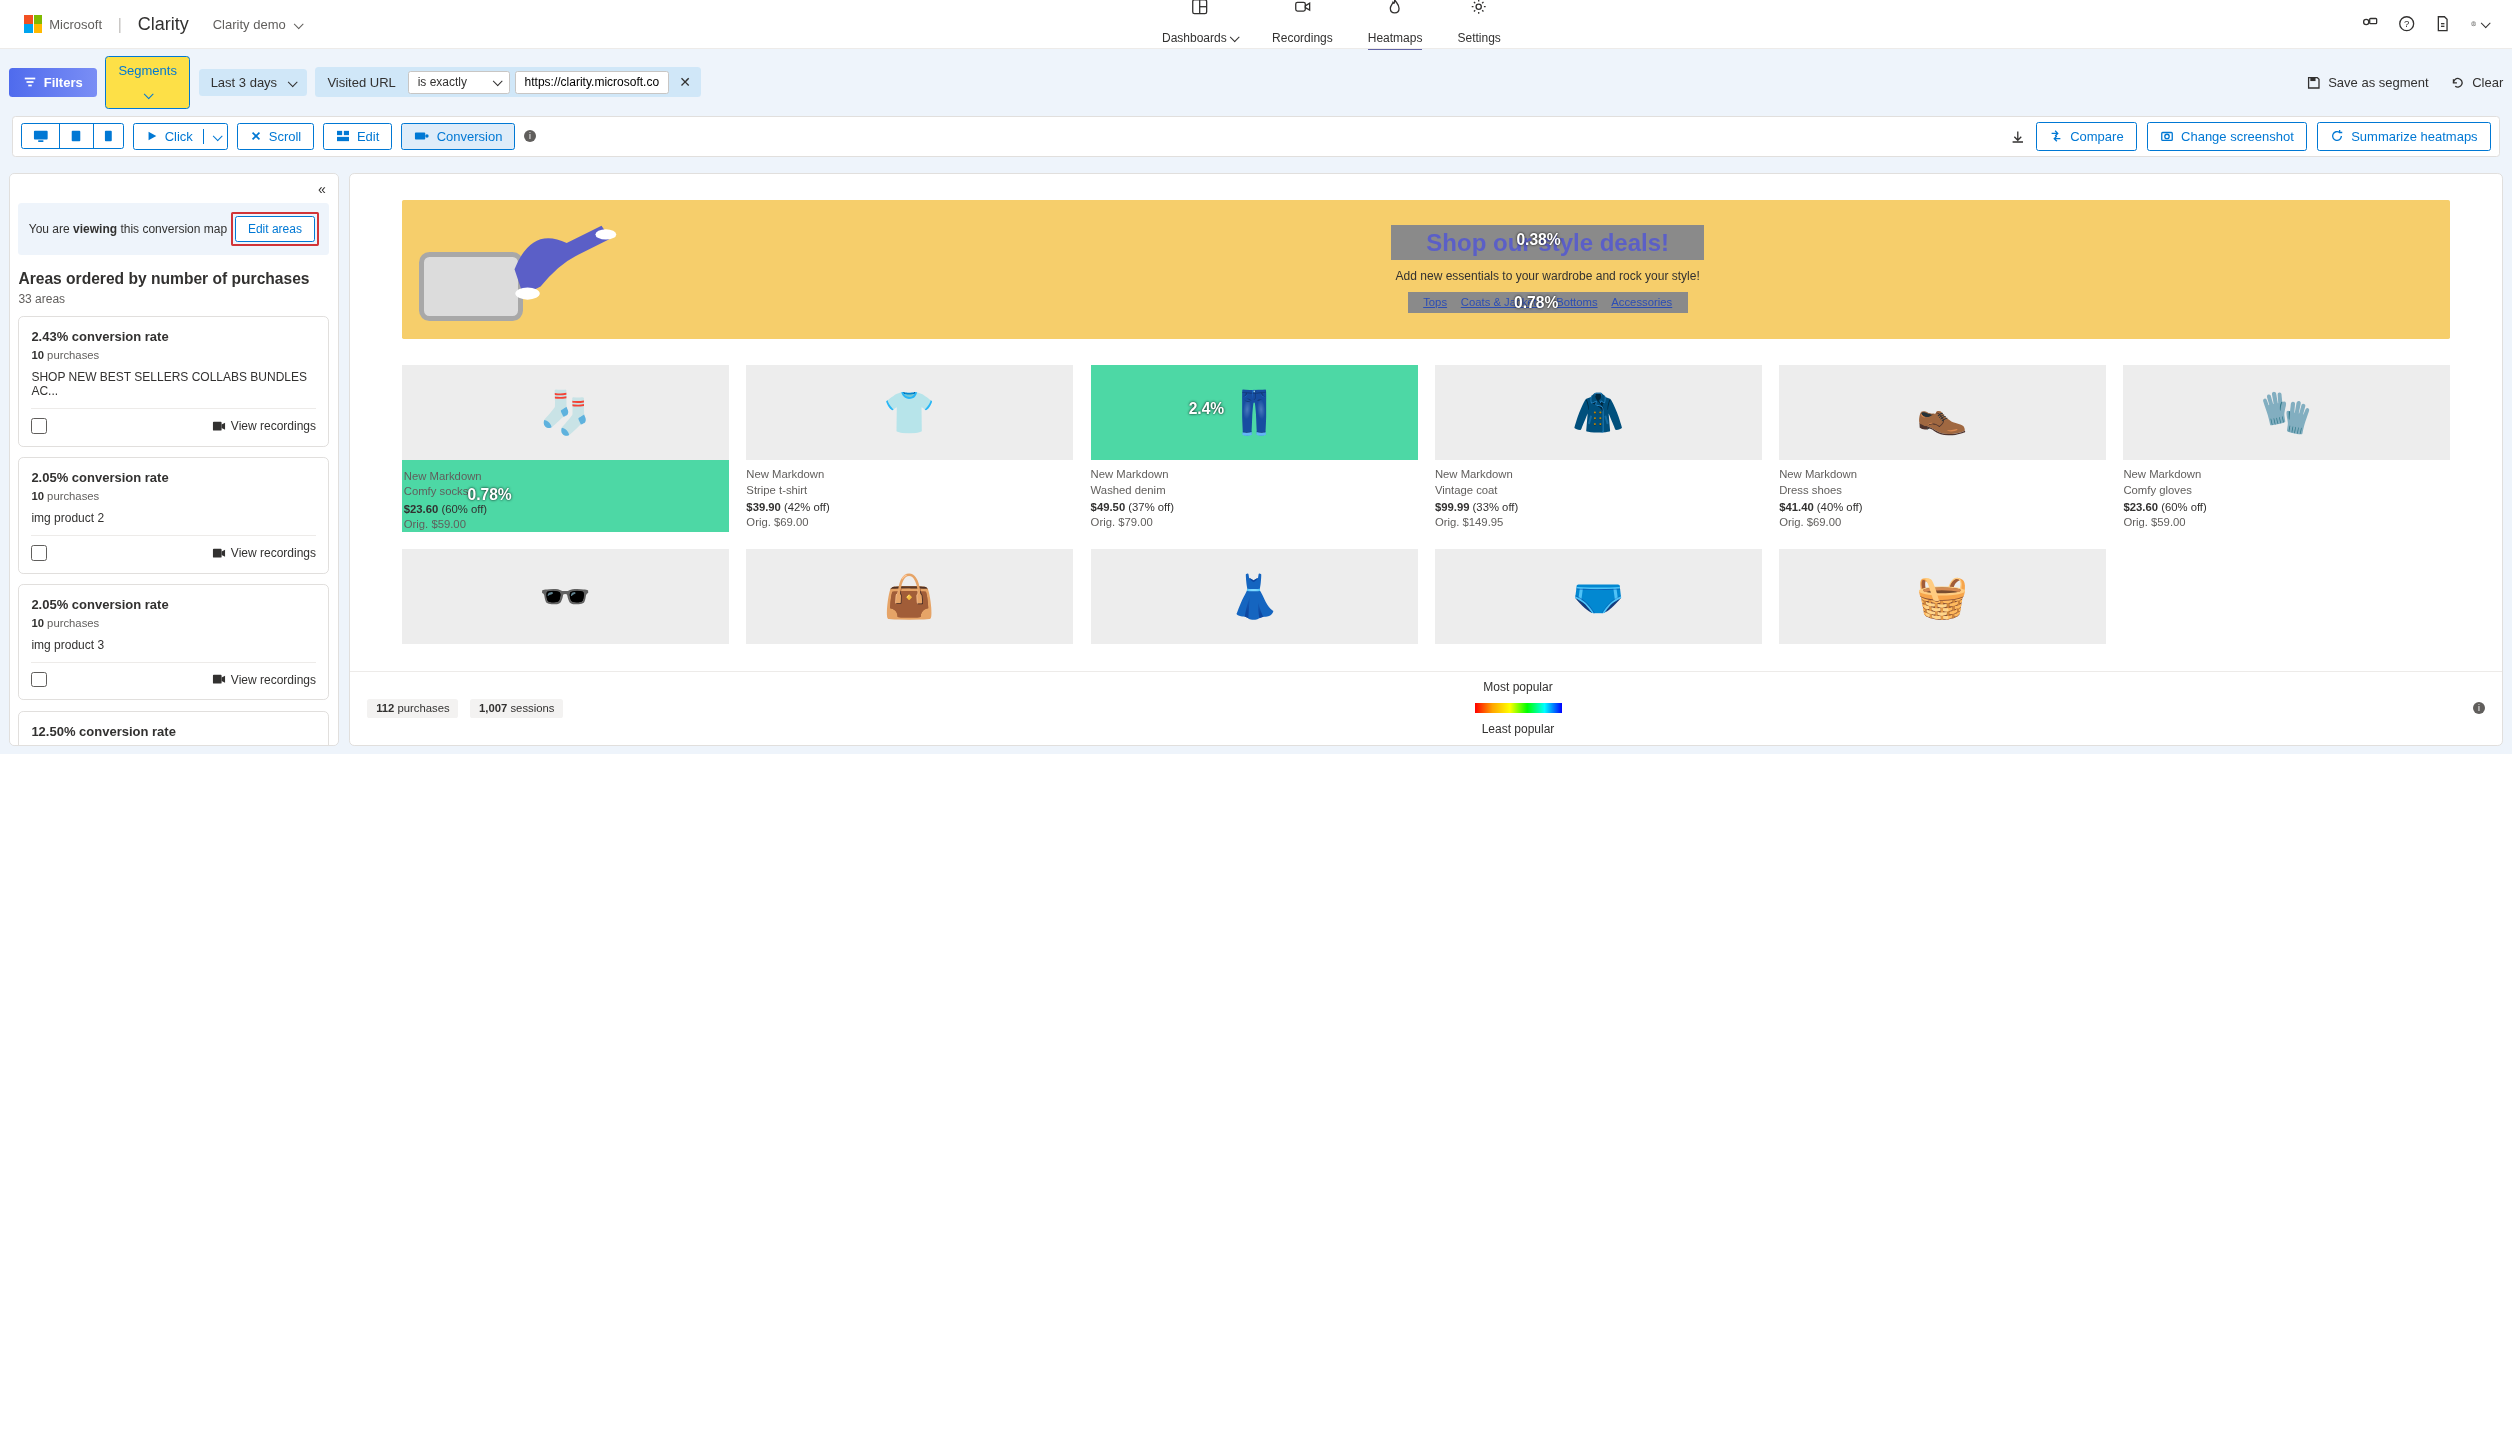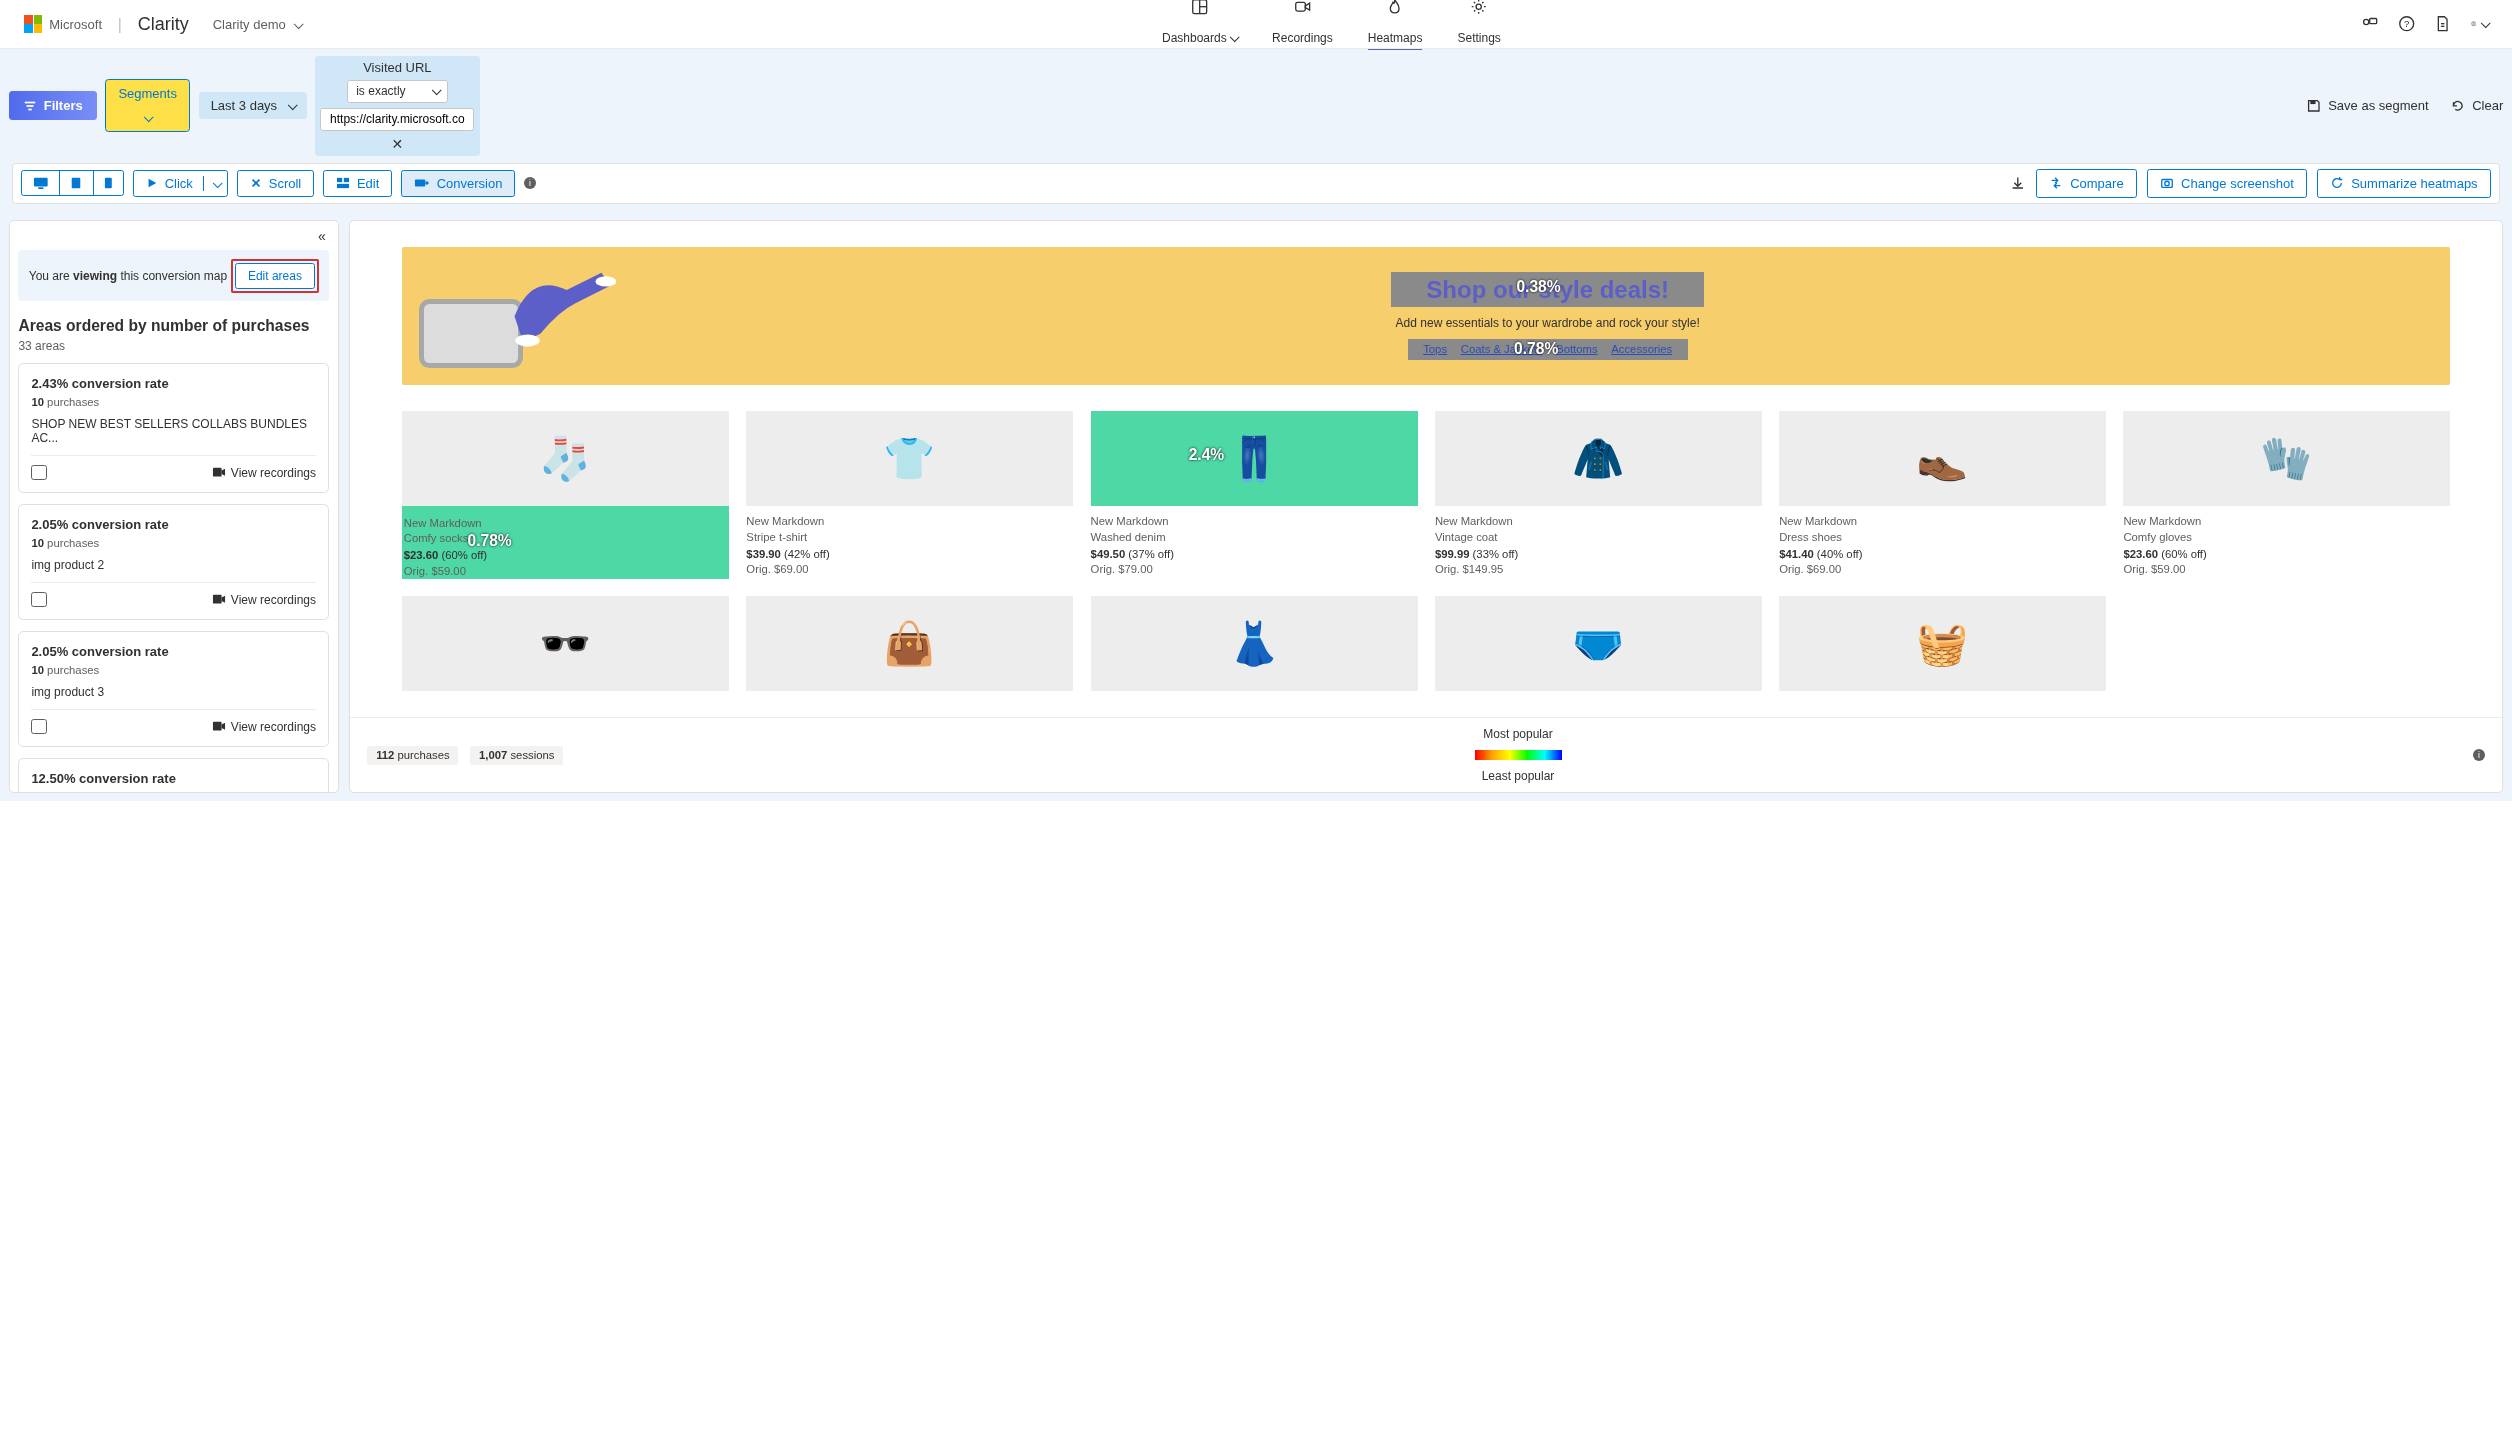--- a/index.html
+++ b/index.html
@@ -19,21 +19,21 @@
 .nav-tab .tab-dd { font-size: 8.7px; }
 .header-icons { display: flex; gap: 19px; align-items: center; }
 .header-icons .icn { width: 17.4px; height: 17.4px; cursor: pointer; color: #323130; }
 
 
 .filter-outer { background: #eef4fb; padding: 7px 8.7px; }
 .filter-bar { display: flex; align-items: center; gap: 8.7px; }
 .filters-btn { background: linear-gradient(90deg,#4f6bed,#7a8ef5); color: #fff; border: none; border-radius: 3.5px; padding: 7px 14px; font-size: 13px; font-weight: 600; display: flex; align-items: center; gap: 7px; cursor: pointer; }
 .seg-btn { background: #fde047; border: 0.9px solid #0078d4; color: #0078d4; border-radius: 3.5px; padding: 6px 12px; font-size: 13px; display: flex; align-items: center; gap: 8.7px; cursor: pointer; flex-direction: column; }
 .pill { background: #d0e7f8; border-radius: 3.5px; padding: 6px 12px; font-size: 13px; display: flex; align-items: center; gap: 10.4px; cursor: pointer; }
-.url-group { display: flex; align-items: center; background: #d0e7f8; border-radius: 3.5px; padding: 3.5px 5.2px; gap: 5.2px; flex-direction: column; }
+.url-group { display: flex; align-items: center; background: #d0e7f8; border-radius: 3.5px; padding: 3.5px 5.2px; gap: 5.2px; }
 .url-label { padding: 0 7px; font-size: 13px; }
 .url-select { background: #fff; border: 0.9px solid #c8c6c4; border-radius: 2.6px; padding: 3.5px 8.7px; font-size: 12px; display: flex; align-items: center; gap: 26px; cursor: pointer; }
 .url-input { background: #fff; border: 0.9px solid #c8c6c4; border-radius: 2.6px; padding: 3.5px 8.7px; font-size: 12px; width: 154px; }
 .close-x { cursor: pointer; padding: 0 5.2px; font-size: 14px; }
 .filter-right { margin-left: auto; display: flex; gap: 21px; align-items: center; }
 .link-btn { display: flex; align-items: center; gap: 7px; font-size: 13px; cursor: pointer; color: #323130; }
 
 
 .toolbar { background: #fff; border: 0.9px solid #e1dfdd; border-radius: 3.5px; margin: 7px 3px 0; padding: 5.2px 8.7px; display: flex; align-items: center; gap: 8.7px; }
 .device-group { display: flex; border: 0.9px solid #0078d4; border-radius: 2.6px; overflow: hidden; }

